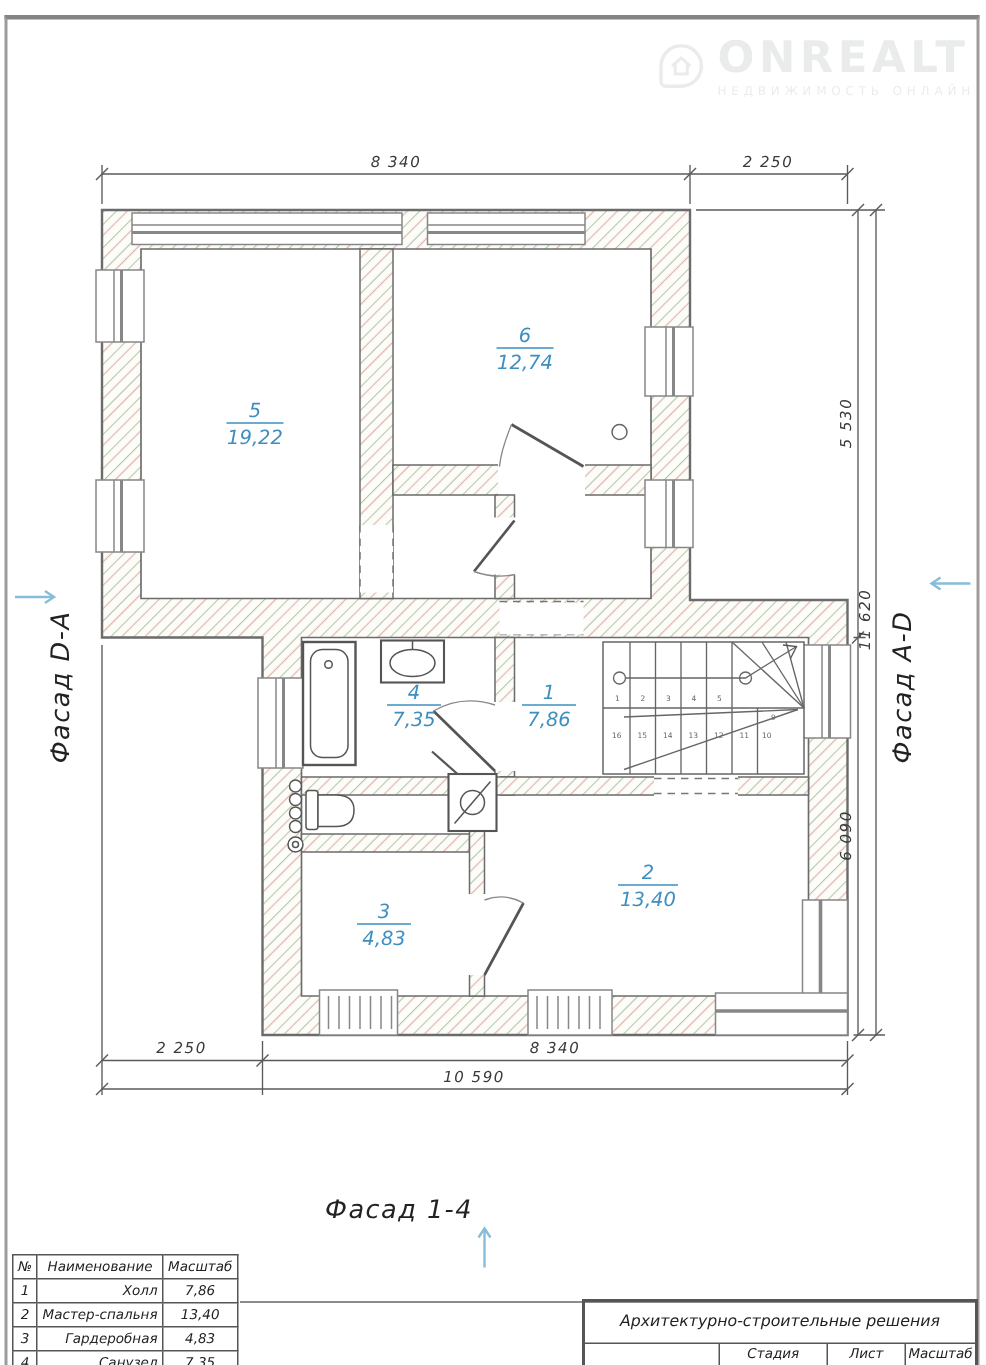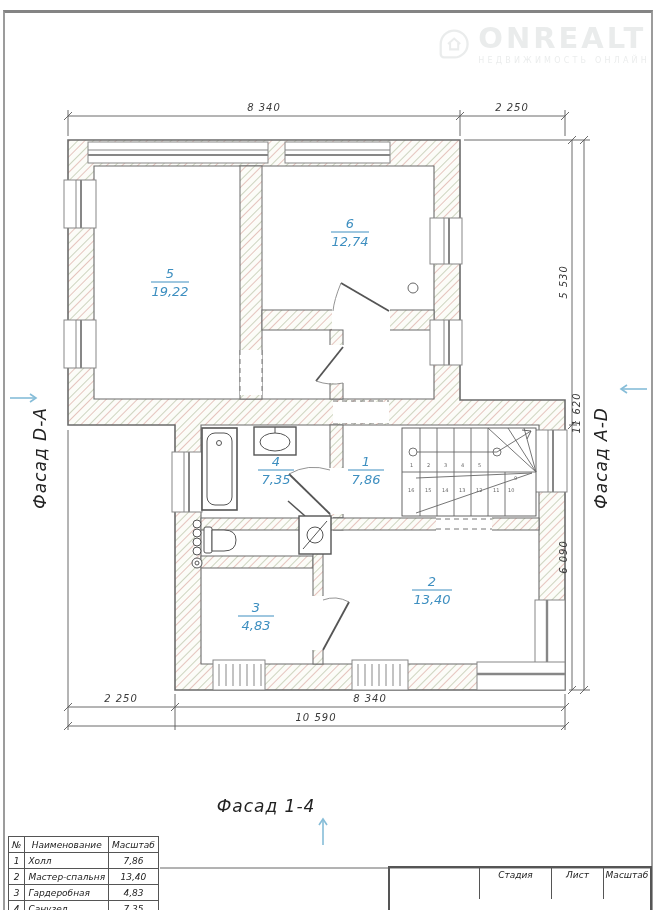--- a/index.html
+++ b/index.html
@@ -16,21 +16,21 @@
   
   svg.plan{position:absolute;left:0;top:0;}
   .dimtxt{font-size:10px;fill:#3a3a3a;font-style:italic;letter-spacing:1px;}
   .fac{font-size:17px;fill:#222;font-style:italic;letter-spacing:1px;}
   .rnum,.rarea{fill:#3e8fc0;font-size:13px;font-style:italic;}
   .tread{font-size:5px;fill:#666;}
   
   .legend{position:absolute;left:8px;top:836px;border-collapse:collapse;
        font-size:9px;font-style:italic;color:#222;}
   .legend td,.legend th{border:1px solid #555;height:15px;padding:0 3px;
-       font-weight:normal;white-space:nowrap;}
+       font-weight:normal;white-space:nowrap;text-align:right;}
   .legend .c{text-align:center;}
   
   .tblock{position:absolute;left:388px;top:866px;width:260px;height:60px;
        border:2px solid #555;font-style:italic;color:#222;}
   .tb-title{height:27px;line-height:27px;text-align:center;font-size:10.5px;
        border-bottom:1.5px solid #555;}
   .tb-row{display:flex;height:31px;font-size:9px;}
   .tb-cell{border-right:1px solid #555;height:100%;box-sizing:border-box;
        text-align:center;padding-top:2px;}
   .tb-empty{width:90px;}
@@ -333,19 +333,20 @@
   </tr>
   <tr>
     <td class="c">4</td>
     <td>Санузел</td>
     <td class="c">7,35</td>
   </tr>
 </tbody>
   </table>
 
 <div class="tblock">
+  <div class="tb-title">Архитектурно-строительные решения</div>
   <div class="tb-row">
     <div class="tb-cell tb-empty"></div>
     <div class="tb-cell tb-stage">Стадия</div>
     <div class="tb-cell tb-sheet">Лист</div>
     <div class="tb-cell tb-scale">Масштаб</div>
   </div>
 </div>
 
 </body></html>

